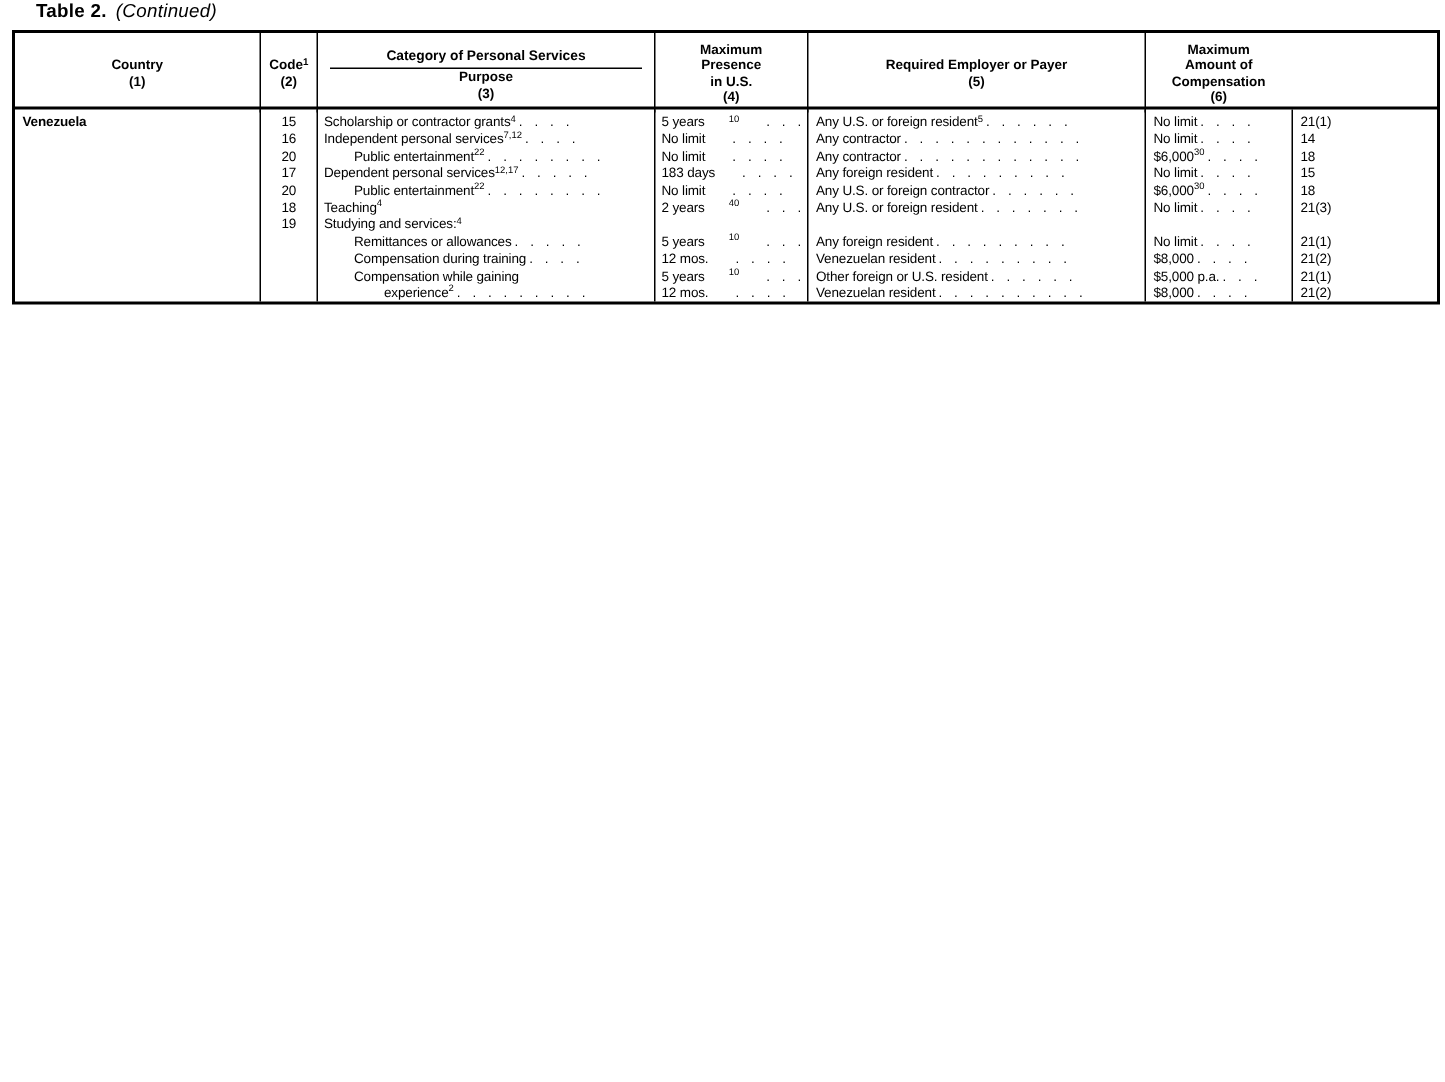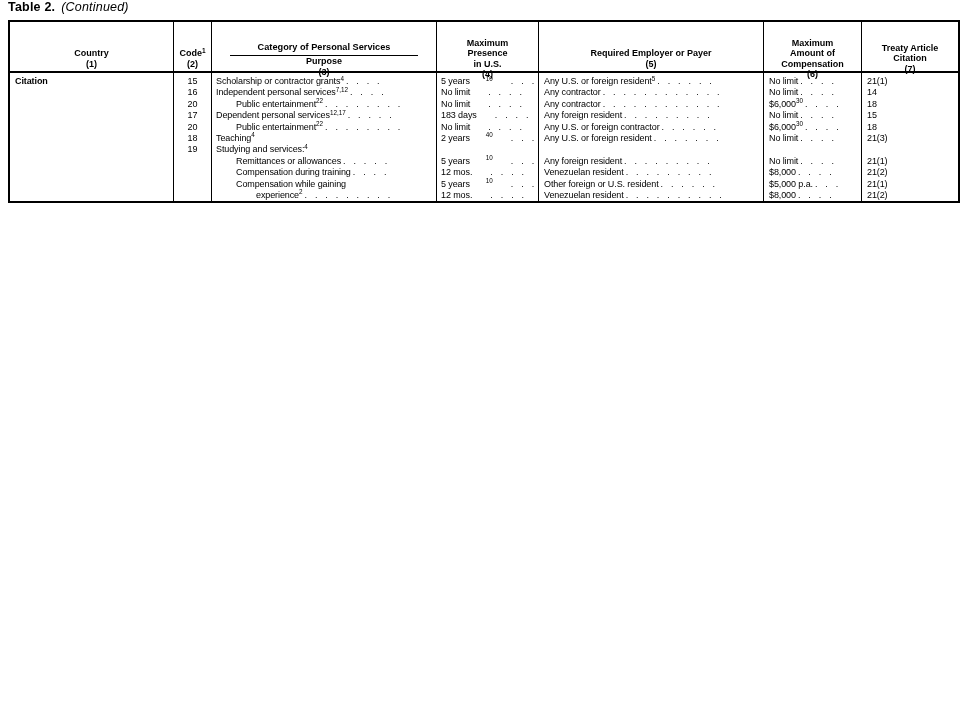--- a/index.html
+++ b/index.html
@@ -1,31 +1,31 @@
 <!DOCTYPE html>
 <html><head>
 <meta charset="utf-8">
 <style>
   html,body{margin:0;padding:0;background:#fff;}
   body{width:963px;height:721px;font-family:"Liberation Sans",sans-serif;color:#000;}
   .page{position:relative;width:963px;height:721px;background:#fff;overflow:hidden;}
 
-  .title{position:absolute;left:8px;top:0px;font-size:12.5px;letter-spacing:0.2px;}
+  .title{position:absolute;left:24px;top:0px;font-size:12.5px;letter-spacing:0.2px;}
   .title .t-main{font-weight:bold;}
   .title .t-cont{font-style:italic;margin-left:6px;}
 
   .tbl{position:absolute;left:8px;top:20px;width:948px;height:179px;border:2px solid #000;background:#fff;}
   .grid7{display:grid;grid-template-columns:163px 38px 225px 102px 225px 98px 1fr;}
 
   .hdr{height:49px;border-bottom:2px solid #000;}
   .hcell{border-left:1.5px solid #000;display:flex;flex-direction:column;align-items:center;justify-content:center;
          text-align:center;font-weight:bold;font-size:9px;line-height:10.5px;white-space:pre-line;}
   .hcell.first{border-left:none;}
   .hcell sup{font-size:6.5px;line-height:0;position:relative;top:-3px;}
-  .hcell-purpose{padding:18px;justify-content:flex-start;align-items:stretch;text-align:center;}
+  .hcell-purpose{padding:8px;justify-content:flex-start;align-items:stretch;text-align:center;}
   .cat-band{height:15px;border-bottom:1.5px solid #000;display:flex;align-items:center;justify-content:center;
             font-weight:bold;font-size:9.2px;}
   .purpose-sub{flex:1;display:flex;flex-direction:column;align-items:center;justify-content:center;line-height:10.5px;}
   .code-hline{display:flex;align-items:baseline;justify-content:flex-end;}
 
   .bdy{height:128px;}
   .bcol{border-left:1.5px solid #000;padding-top:3px;font-size:9px;line-height:11.4px;letter-spacing:-0.1px;overflow:hidden;height:125px;}
   .bcol.first{border-left:none;}
   .bline{height:11.4px;white-space:nowrap;display:flex;align-items:baseline;}
   .bline sup{font-size:6.3px;line-height:0;position:relative;top:-3.5px;letter-spacing:0;}
@@ -77,30 +77,25 @@
       <div class="hcell">
         <span>Required Employer or Payer</span>
         <span>(5)</span>
       </div>
       <div class="hcell">
         <span>Maximum
 Amount of
 Compensation</span>
         <span>(6)</span>
       </div>
-      <div class="hcell">
-        <span>Treaty Article
-Citation</span>
-        <span>(7)</span>
-      </div>
     </div>
 
     <div class="bdy grid7">
       <div class="bcol first col-country">
-        <div class="bline">Citation</div>
+        <div class="bline">Venezuela</div>
       </div>
       <div class="bcol col-code">
           <div class="bline">
             <span>15</span>
           </div>
           <div class="bline">
             <span>16</span>
           </div>
           <div class="bline">
             <span>20</span>

